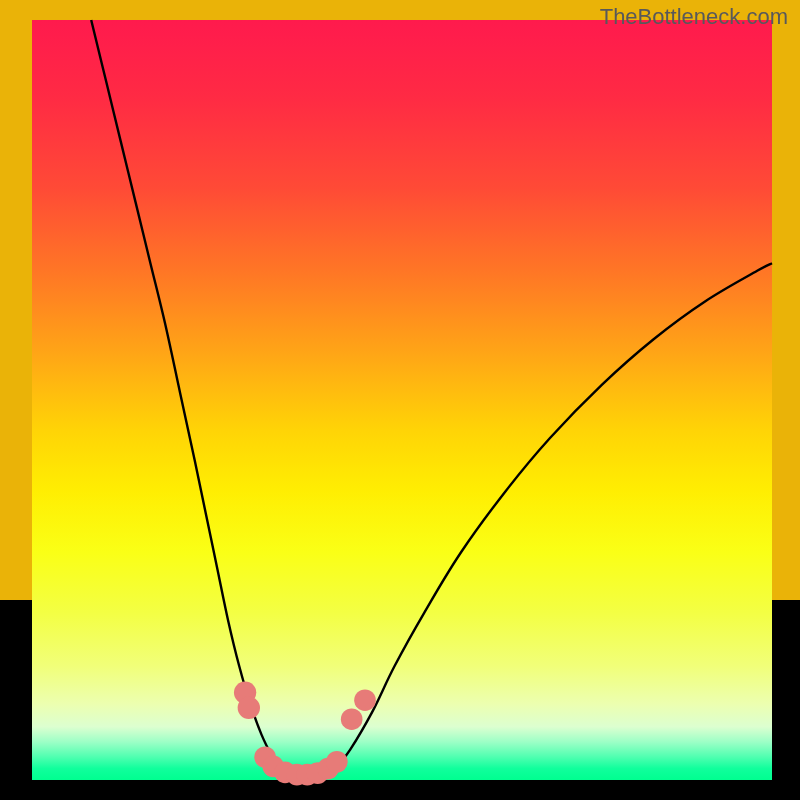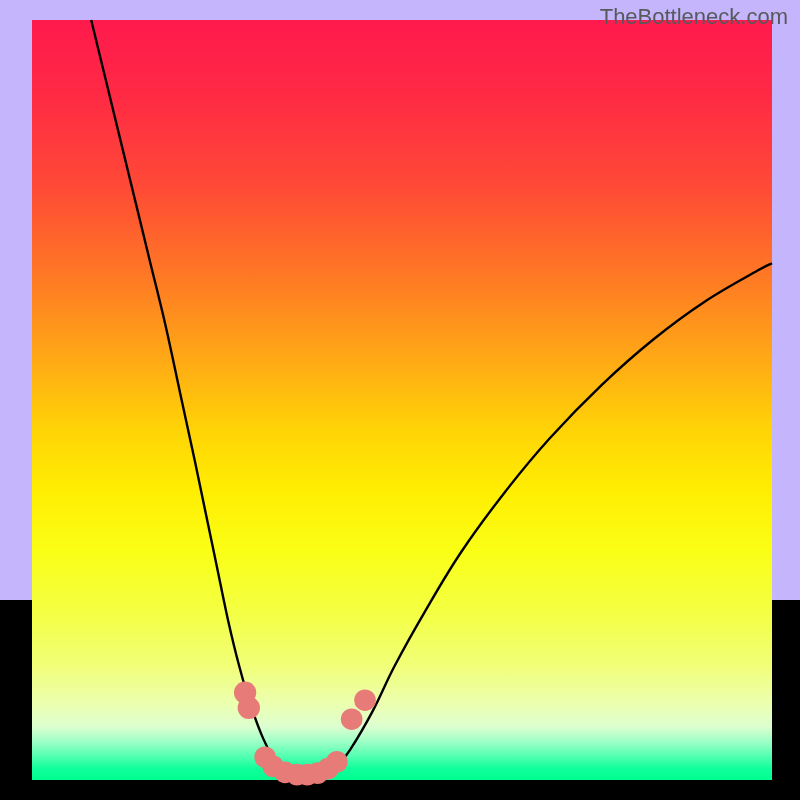--- a/index.html
+++ b/index.html
@@ -1,16 +1,16 @@
 <!DOCTYPE html>
 <html><head>
 <meta charset="utf-8">
 <style>
   html,body{margin:0;padding:0;width:800px;height:800px;background:#000;overflow:hidden}
-  .frame{position:absolute;left:0;top:0;width:800px;height:600px;background:#c4b5fd}
+  .frame{position:absolute;left:0;top:0;width:800px;height:600px;background:#eab308}
   .plot{position:absolute;left:32px;top:20px;width:740px;height:760px;
         background:linear-gradient(to bottom,
           #ff1a4d 0%,
           #ff2a44 10%,
           #ff4a36 22%,
           #ff7a24 34%,
           #ffa616 44%,
           #ffd406 54%,
           #ffee02 62%,
           #faff16 70%,

